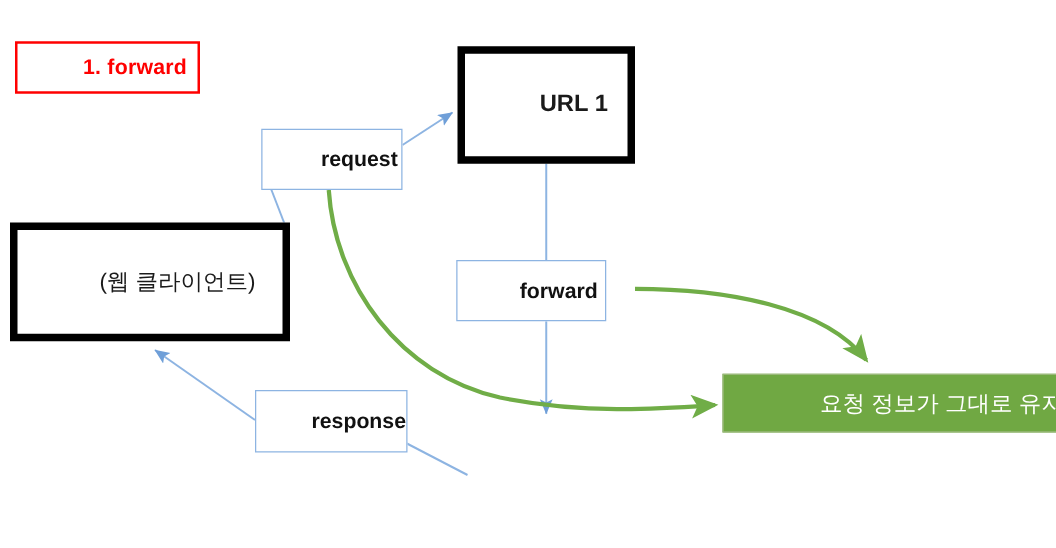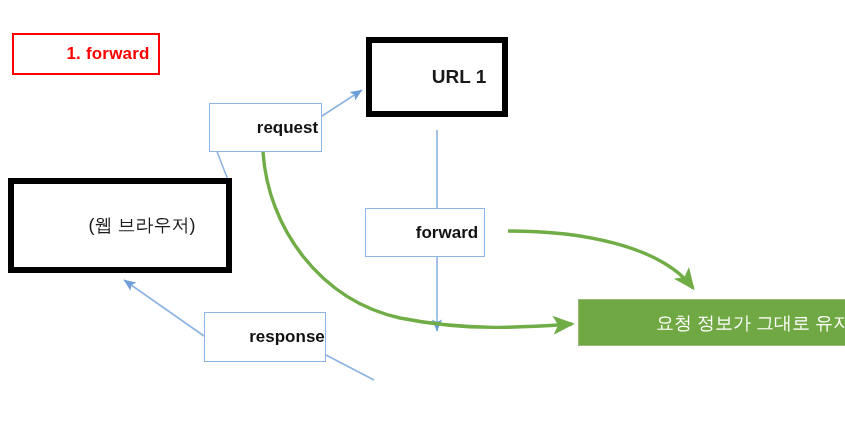--- a/index.html
+++ b/index.html
@@ -115,24 +115,24 @@
     <g>
       <path d="M508,231 C580,231 660,245 693,288" fill="none" stroke="#70ad47" stroke-width="3.4" marker-end="url(#arrow-green)"></path>
     </g>
   </svg>
 
   <div class="node title-box" style="left:12px; top:33px; width:148px; height:42px;">
     <span>1. forward</span>
   </div>
 
   <div class="node node-strong kr" style="left:8px; top:178px; width:224px; height:95px;">
-    <span class="kr-line">(웹 브라우저)</span>
+    <span class="kr-line">(웹 클라이언트)</span>
   </div>
 
-  <div class="node node-strong" style="left:366px; top:37px; width:142px; height:80px;">
+  <div class="node node-strong" style="left:366px; top:37px; width:142px; height:94px;">
     <span>URL 1</span>
   </div>
 
 
   <div class="node node-label" style="left:209px; top:103px; width:113px; height:49px;">
     <span>request</span>
   </div>
 
   <div class="node node-label" style="left:365px; top:208px; width:120px; height:49px;">
     <span>forward</span>

